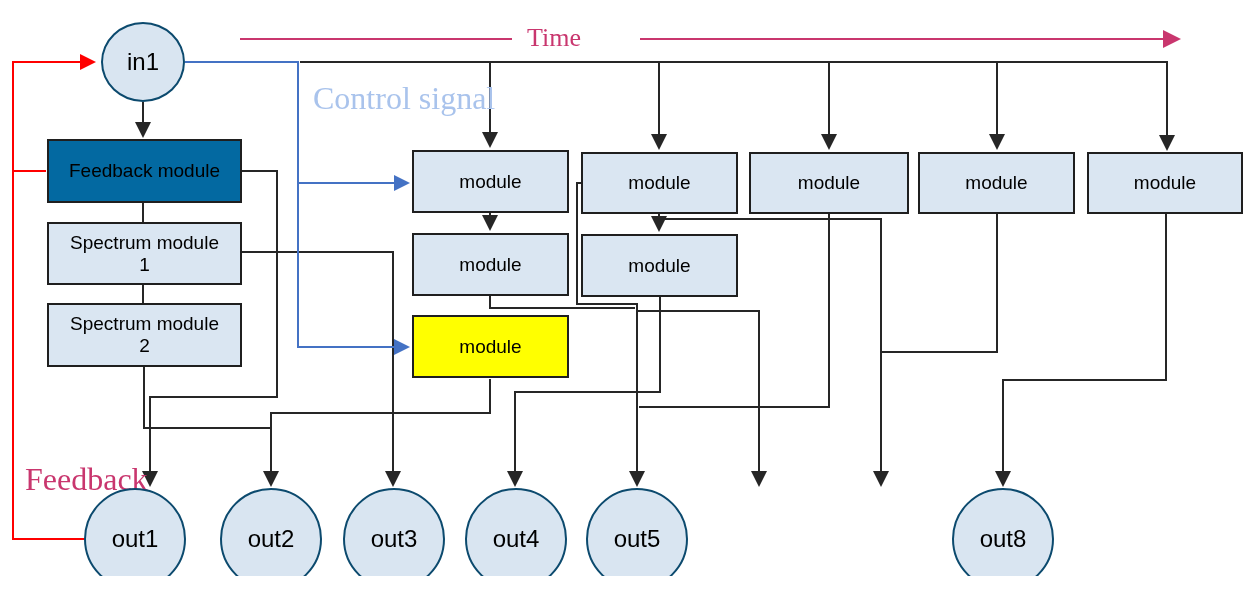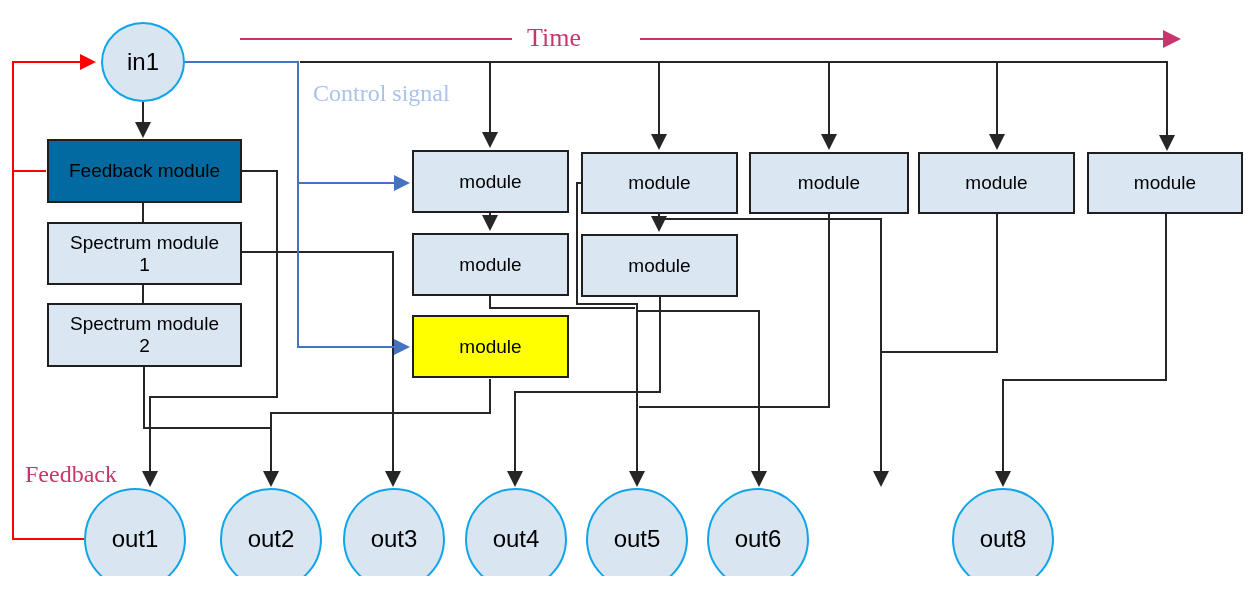--- a/index.html
+++ b/index.html
@@ -5,25 +5,25 @@
   html,body{margin:0;padding:0;background:#ffffff;}
   #stage{position:relative;width:1253px;height:576px;background:#ffffff;overflow:hidden;
          font-family:"Liberation Sans",sans-serif;}
   #wires{position:absolute;left:0;top:0;width:1253px;height:611px;}
   .box{position:absolute;box-sizing:border-box;border:2px solid #1f1f1f;background:#DAE6F2;
        display:flex;align-items:center;justify-content:center;text-align:center;
        font-size:19px;color:#000;line-height:1.15;white-space:pre-line;}
   .box.accent{background:#0369a1;}
   .box.yellow{background:#FFFF00;}
   .circle{position:absolute;box-sizing:border-box;width:102px;height:102px;border-radius:50%;
-       border:2px solid #0ea5e9;background:#D9E5F1;display:flex;align-items:center;
+       border:2px solid #0c4a6e;background:#D9E5F1;display:flex;align-items:center;
        justify-content:center;font-size:24px;color:#000;}
   .circle.input{width:84px;height:80px;}
   .serif-label{position:absolute;font-family:"Liberation Serif","DejaVu Serif",serif;
-       font-size:24px;white-space:nowrap;}
+       font-size:32px;white-space:nowrap;}
   .pink{color:#C9366E;}
   .ctl{color:#A9C3EC;}
   .time{font-size:26px;}
 </style>
 </head>
 <body>
 
 <div id="stage">
 
   <svg id="wires" viewBox="0 0 1253 611" xmlns="http://www.w3.org/2000/svg">
@@ -136,20 +136,17 @@
   </div>
   <div class="circle" style="left:343px;top:488px;">
     <span>out3</span>
   </div>
   <div class="circle" style="left:465px;top:488px;">
     <span>out4</span>
   </div>
   <div class="circle" style="left:586px;top:488px;">
     <span>out5</span>
   </div>
-  <div class="circle" style="left:707px;top:488px;">
-    <span>out6</span>
-  </div>
   <div class="circle" style="left:952px;top:488px;">
     <span>out8</span>
   </div>
 
 </div>
 
 </body></html>

